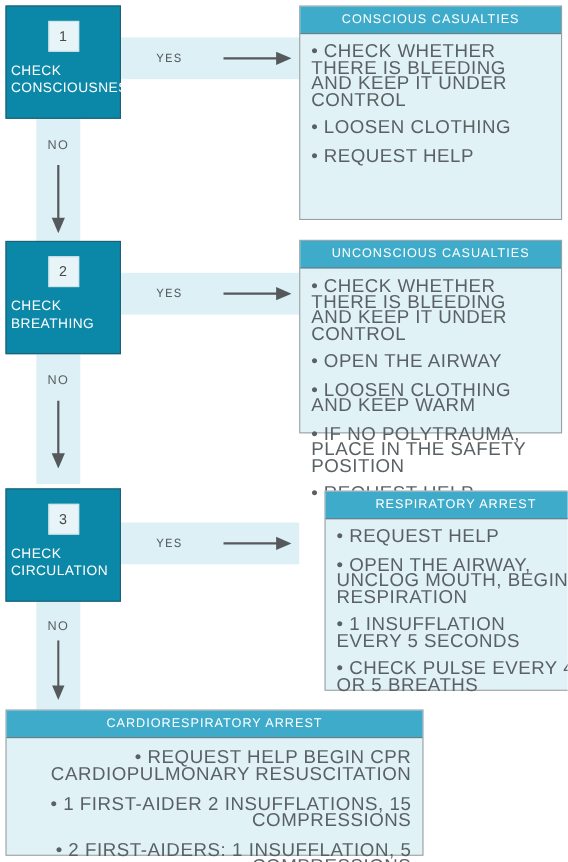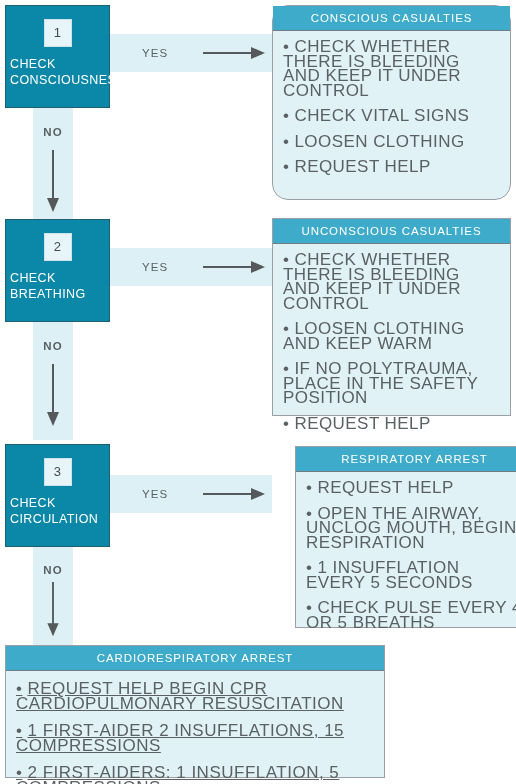--- a/index.html
+++ b/index.html
@@ -60,20 +60,21 @@
     box-sizing: border-box;
   }
 
   
   .yes-band {
     position: absolute;
     background: #ddf0f5;
     display: flex;
     align-items: center;
     z-index: 1;
+    font-family: Liberation Mono, monospace;
   }
   .yes-band .yes-text {
     position: absolute;
     left: 34px;
     color: #5a5f63;
     font-size: 11.5px;
     letter-spacing: 1.1px;
   }
   .yes-band .arrow-h {
     position: absolute;
@@ -92,21 +93,20 @@
   }
   .no-band .no-text {
     position: absolute;
     top: 18px;
     left: 0;
     width: 100%;
     text-align: center;
     color: #5a5f63;
     font-size: 11.5px;
     letter-spacing: 1.1px;
-    font-weight: bold;
   }
   .no-band .arrow-v {
     position: absolute;
     left: 50%;
     transform: translateX(-50%);
     top: 42px;
     width: 14px;
     height: 62px;
   }
 
@@ -146,24 +146,23 @@
   }
   .card-body li:last-child { margin-bottom: 0; }
   .card-body li::before {
     content: "\2022";
     margin-right: 5px;
   }
 
   
   .card.wide .card-body { padding: 11px 10px 12px 10px; }
   .card.wide .card-body li {
-    text-align: left;
+    text-align: right;
     margin-bottom: 13px;
     letter-spacing: 0.5px;
-    text-decoration: underline;
   }
 
   .arrow-h line, .arrow-v line { stroke: #55595c; stroke-width: 2; }
   .arrow-h polygon, .arrow-v polygon { fill: #55595c; }
 </style>
 </head>
 <body>
 
 <div class="stage">
 
@@ -232,37 +231,37 @@
   </div>
 
   <div class="decision" style="left:5px; top:444px; width:105px; height:103px;">
     <div class="num-chip">3</div>
     <div class="d-label">
       <div>CHECK</div>
       <div>CIRCULATION</div>
     </div>
   </div>
 
-  <div class="card" style="left:272px; top:5px; width:239px; height:195px;border-radius:16px;">
+  <div class="card" style="left:272px; top:5px; width:239px; height:195px;">
     <div class="card-head">CONSCIOUS CASUALTIES</div>
     <div class="card-body">
       <ul>
         <li>CHECK WHETHER THERE IS BLEEDING AND KEEP IT UNDER CONTROL</li>
-        <li>CHECK VITAL SIGNS</li>
         <li>LOOSEN CLOTHING</li>
         <li>REQUEST HELP</li>
       </ul>
     </div>
   </div>
 
-  <div class="card" style="left:272px; top:218px; width:239px; height:198px;">
+  <div class="card" style="left:272px; top:218px; width:239px; height:176px;">
     <div class="card-head">UNCONSCIOUS CASUALTIES</div>
     <div class="card-body">
       <ul>
         <li>CHECK WHETHER THERE IS BLEEDING AND KEEP IT UNDER CONTROL</li>
+        <li>OPEN THE AIRWAY</li>
         <li>LOOSEN CLOTHING AND KEEP WARM</li>
         <li>IF NO POLYTRAUMA, PLACE IN THE SAFETY POSITION</li>
         <li>REQUEST HELP</li>
       </ul>
     </div>
   </div>
 
   <div class="card" style="left:272px; top:446px; width:239px; height:182px;margin-left:23px;">
     <div class="card-head">RESPIRATORY ARREST</div>
     <div class="card-body">

